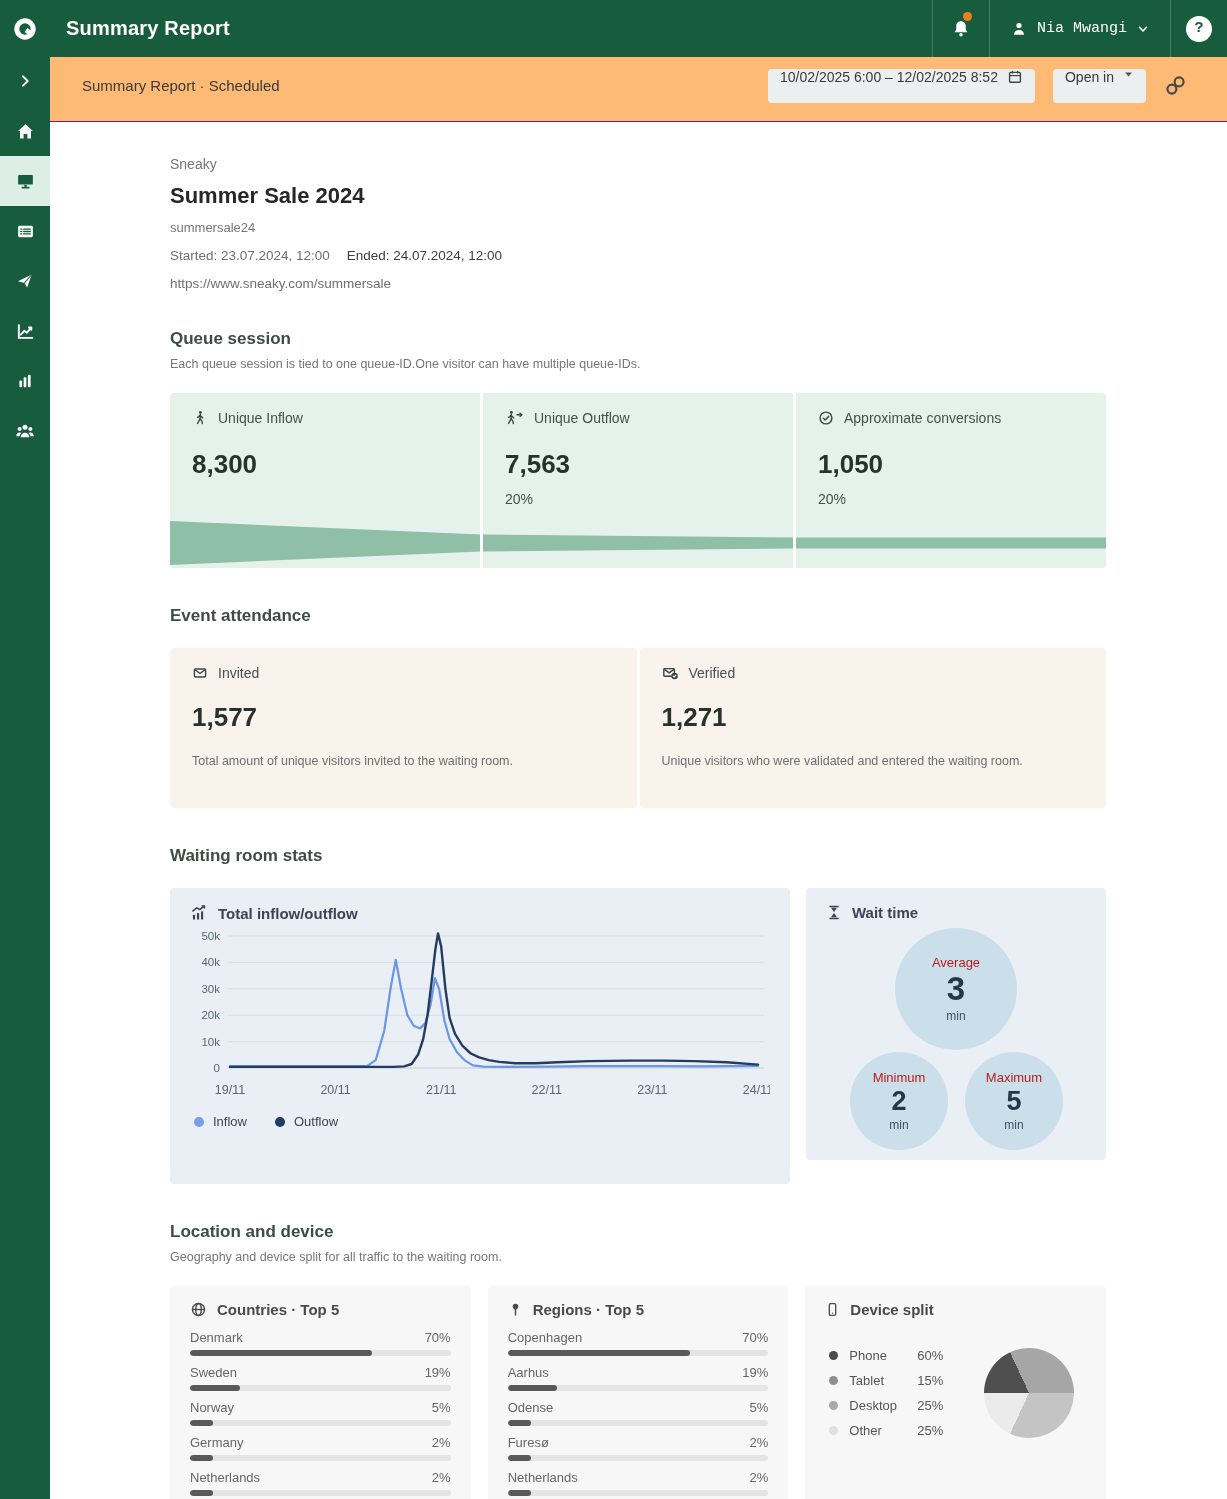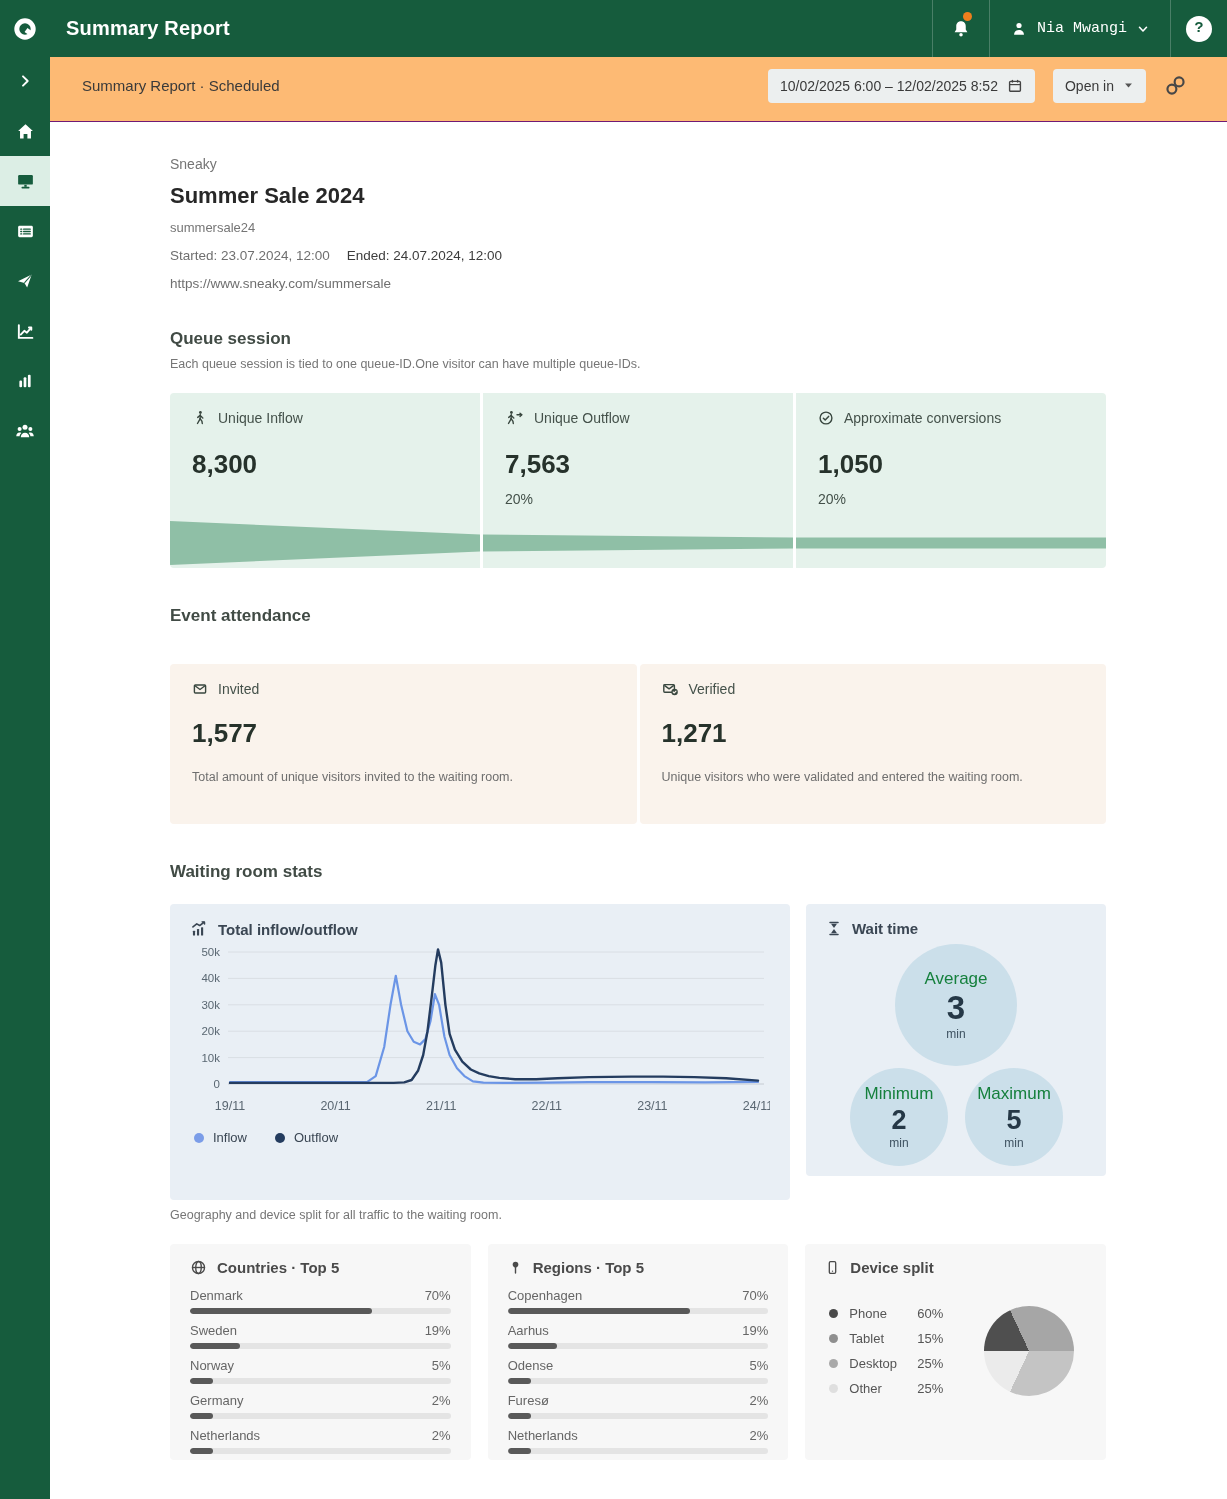--- a/index.html
+++ b/index.html
@@ -38,21 +38,21 @@
   
   .sidebar{position:absolute;top:50px;left:0;bottom:0;width:50px;background:var(--green);z-index:10;
     display:flex;flex-direction:column;align-items:center;padding-top:6px;}
   .side-item{width:50px;height:50px;display:flex;align-items:center;justify-content:center;color:#fff;cursor:pointer;}
   .side-item.active{background:#DCEEE5;color:var(--green);}
   
   .main{position:absolute;top:50px;left:50px;width:1177px;}
   .toolbar{height:72px;display:flex;align-items:center;padding:0 40px 0 32px;background:#fdba74;border-bottom:1px solid #701a75;}
   .crumb{font-size:15px;color:#3A3A3A;}
   .toolbar-right{margin-left:auto;display:flex;align-items:center;gap:18px;}
-  .chip{background:var(--chipbg);border-radius:4px;height:34px;display:flex;align-items:center;gap:9px;
+  .chip{background:var(--chipbg);border-radius:4px;height:34px;display:flex;align-items:flex-start;gap:9px;
     padding:0 12px;font-size:14px;color:#3A3A3A;cursor:pointer;}
   .link-btn{color:#474747;cursor:pointer;display:flex;align-items:center;}
   
   .content{width:936px;margin-left:120px;padding-top:34px;}
   .company{font-size:14px;color:#757575;}
   .campaign-title{font-size:22px;font-weight:700;color:#272727;margin-top:11px;}
   .slug{font-size:13px;color:#757575;margin-top:11px;}
   .dates{font-size:13.5px;margin-top:13px;}
   .started{color:#6F6F6F;}
   .ended{color:#3D3D3D;margin-left:13px;}
@@ -65,39 +65,39 @@
   .qs-card:first-child{border-radius:4px 0 0 4px;}
   .qs-card:last-child{border-radius:0 4px 4px 0;}
   .card-label{display:flex;align-items:center;gap:10px;font-size:14px;color:var(--ink2);}
   .card-label .ic{color:#39473F;}
   .qs-value{font-size:26px;font-weight:700;color:#26322B;margin-top:23px;}
   .qs-pct{font-size:14px;color:var(--ink2);margin-top:11px;}
   .qs-pct:empty{display:none;}
   .funnel{position:absolute;left:0;bottom:0;width:100%;height:50px;}
   .funnel polygon{fill:var(--mint-funnel);}
   
-  .ea-row{margin-top:38px;display:grid;grid-template-columns:1fr 1fr;gap:3px;}
+  .ea-row{margin-top:22px;display:grid;grid-template-columns:1fr 1fr;gap:3px;}
   .ea-card{background:var(--cream);border-radius:4px;height:160px;padding:17px 22px;}
   .ea-value{font-size:26px;font-weight:700;color:#26322B;margin-top:21px;}
   .ea-desc{font-size:12.5px;color:#6E6E6E;margin-top:21px;}
   
   .wr-row{margin-top:22px;display:grid;grid-template-columns:620px 300px;gap:16px;}
   .chart-card{background:var(--bluecard);border-radius:4px;height:296px;padding:16px 20px;}
   .chart-head{display:flex;align-items:center;gap:10px;font-size:15px;font-weight:700;color:#3A4653;}
   .chart-head .ic{color:#3A4653;}
   .legend{display:flex;gap:28px;align-items:center;font-size:13px;color:#3A4653;margin-top:2px;padding-left:4px;}
   .legend-item{display:flex;align-items:center;gap:9px;}
   .ldot{width:10px;height:10px;border-radius:50%;}
   .wait-card{background:var(--bluecard);border-radius:4px;height:272px;padding:16px 20px;position:relative;}
   .wt-circle{position:absolute;background:var(--circle);border-radius:50%;display:flex;flex-direction:column;
     align-items:center;justify-content:center;color:#253847;}
   .wt-avg{width:122px;height:122px;left:89px;top:40px;}
   .wt-min{width:98px;height:98px;left:44px;top:164px;}
   .wt-max{width:98px;height:98px;left:159px;top:164px;}
-  .wt-label{font-size:17px;color:#15803d;}
+  .wt-label{font-size:13px;color:#b91c1c;}
   .wt-value{font-size:33px;font-weight:700;line-height:1.05;margin-top:2px;}
   .wt-min .wt-value,.wt-max .wt-value{font-size:27px;}
   .wt-unit{font-size:12px;color:#3E5261;margin-top:2px;}
   
   .loc-row-grid{margin-top:22px;display:grid;grid-template-columns:1fr 1fr 1fr;gap:17px;}
   .loc-card{background:#F7F7F7;border-radius:4px;height:216px;padding:15px 20px;}
   .loc-head{display:flex;align-items:center;gap:10px;font-size:15px;font-weight:700;color:#4A4A4A;}
   .loc-head .ic{color:#4A4A4A;}
   .loc-rows{margin-top:12px;}
   .loc-row{margin-bottom:9px;}
@@ -450,20 +450,21 @@
           <span class="wt-unit">min</span>
         </div>
         <div class="wt-circle wt-max">
           <span class="wt-label">Maximum</span>
           <span class="wt-value">5</span>
           <span class="wt-unit">min</span>
         </div>
       </div>
     </div>
 
+    <div class="section-title">Location and device</div>
     <div class="section-sub">Geography and device split for all traffic to the waiting room.</div>
     <div class="loc-row-grid">
       <div class="loc-card">
         <div class="loc-head">
           <span class="ic">
             <svg width="17" height="17" viewBox="0 0 16 16">
                 <circle cx="8" cy="8" r="5.7" fill="none" stroke="currentColor" stroke-width="1.3"></circle>
                 <ellipse cx="8" cy="8" rx="2.6" ry="5.7" fill="none" stroke="currentColor" stroke-width="1.3"></ellipse>
                 <line x1="2.3" y1="8" x2="13.7" y2="8" stroke="currentColor" stroke-width="1.3"></line>
               </svg>

